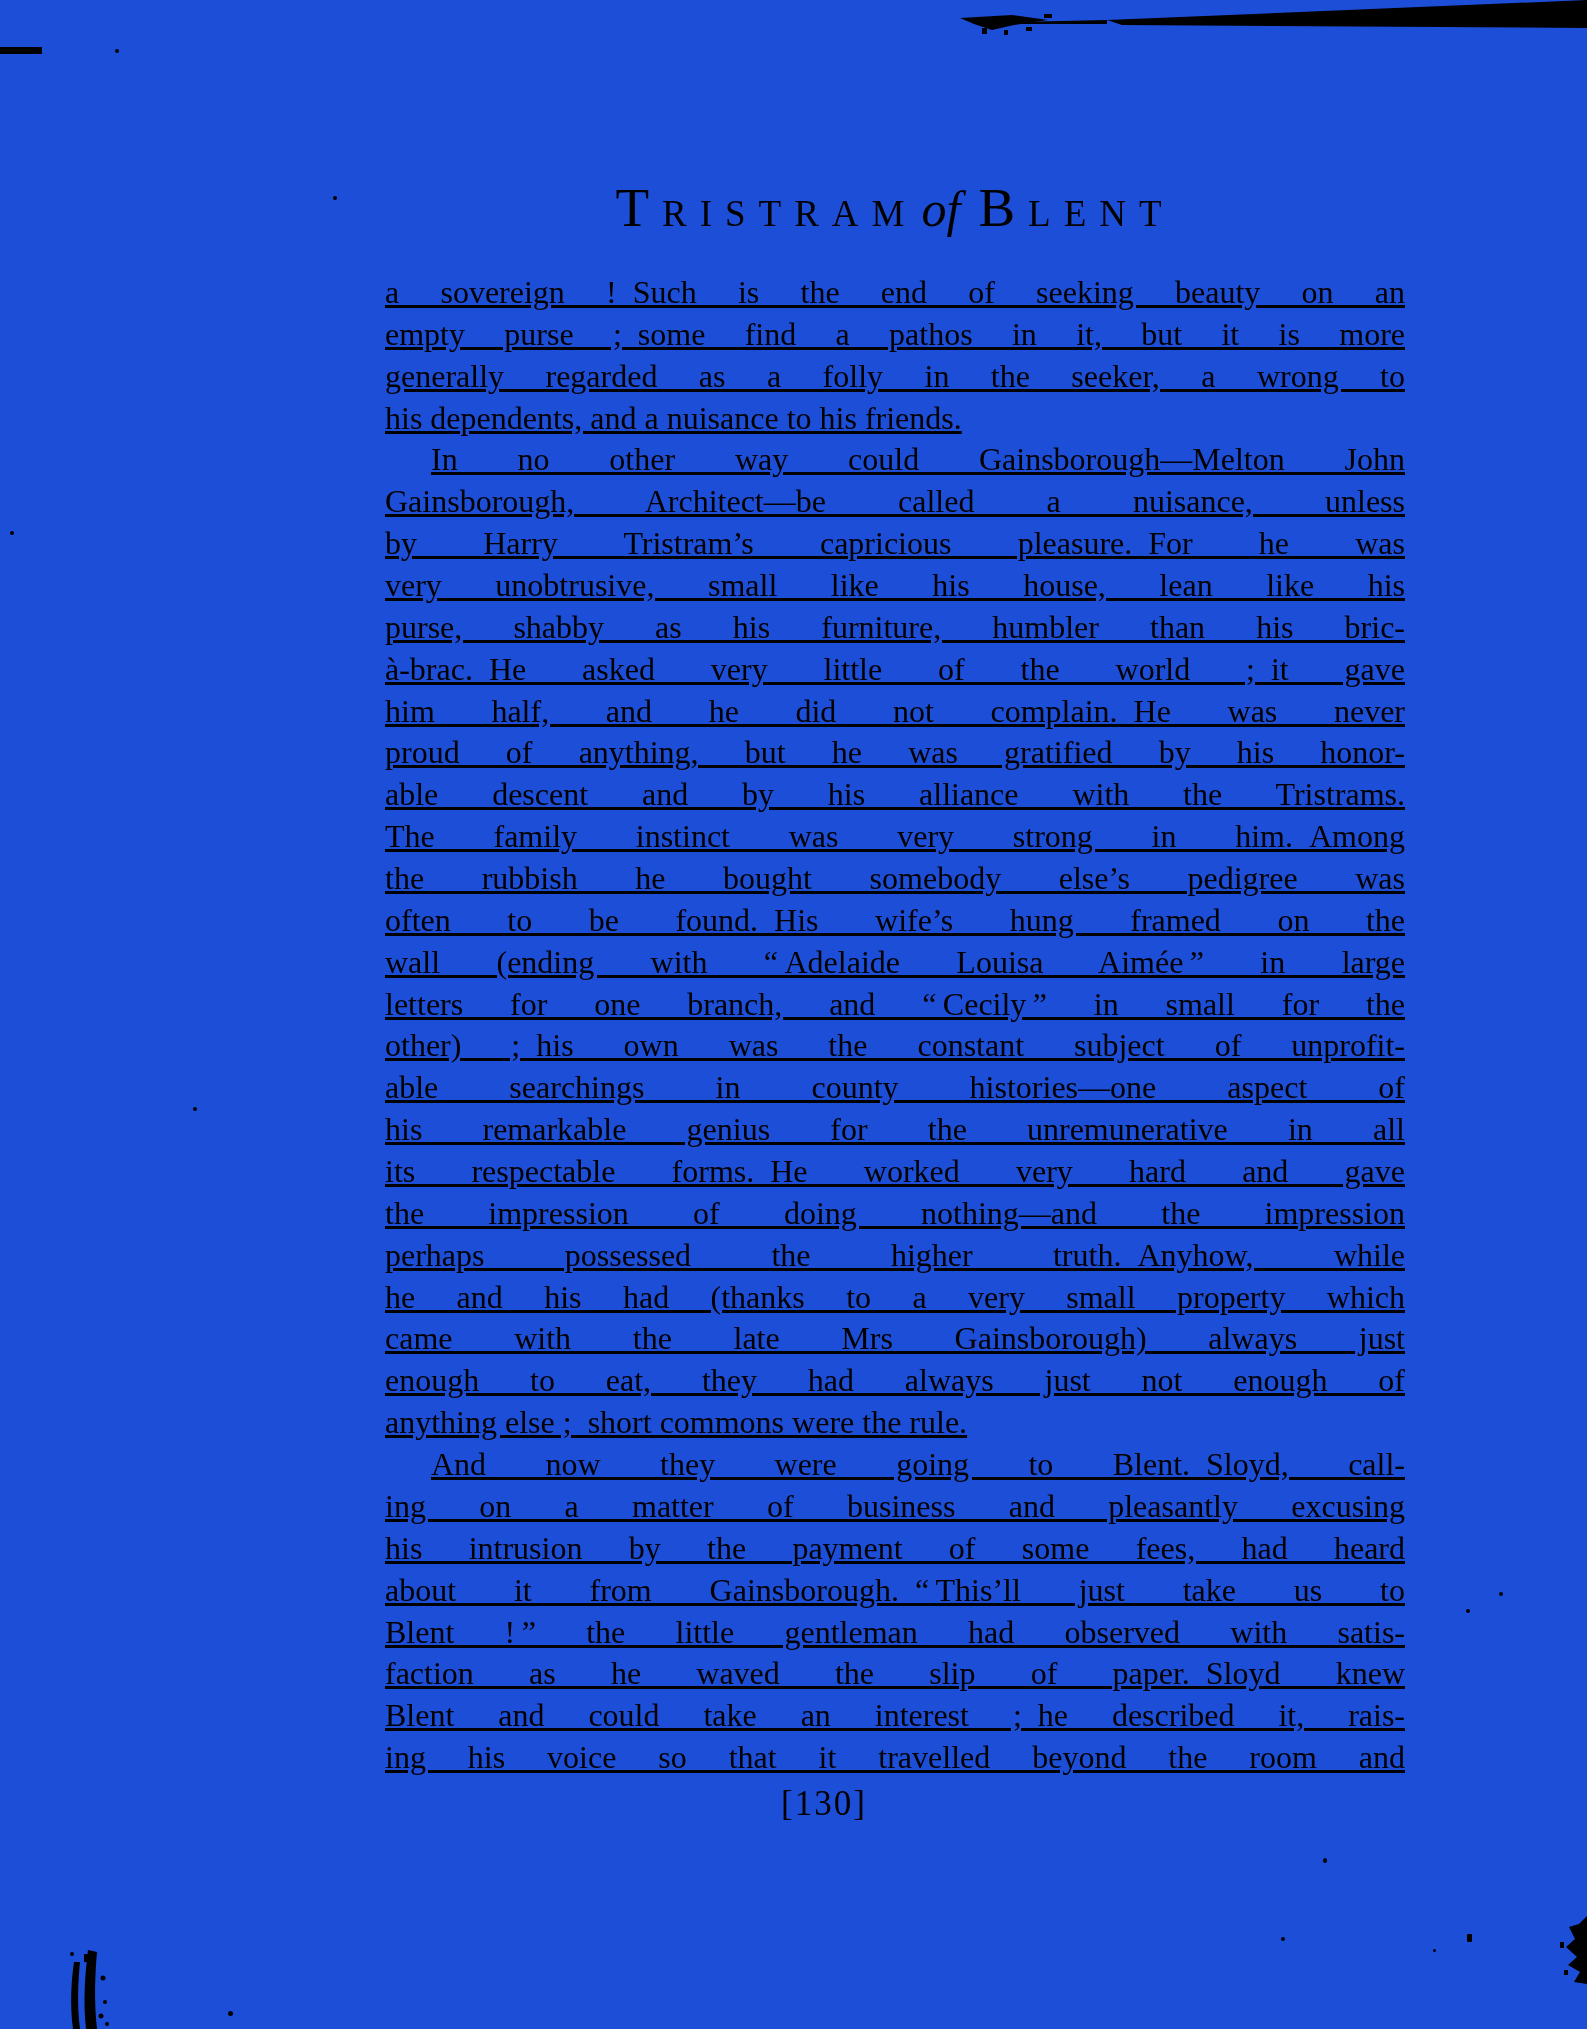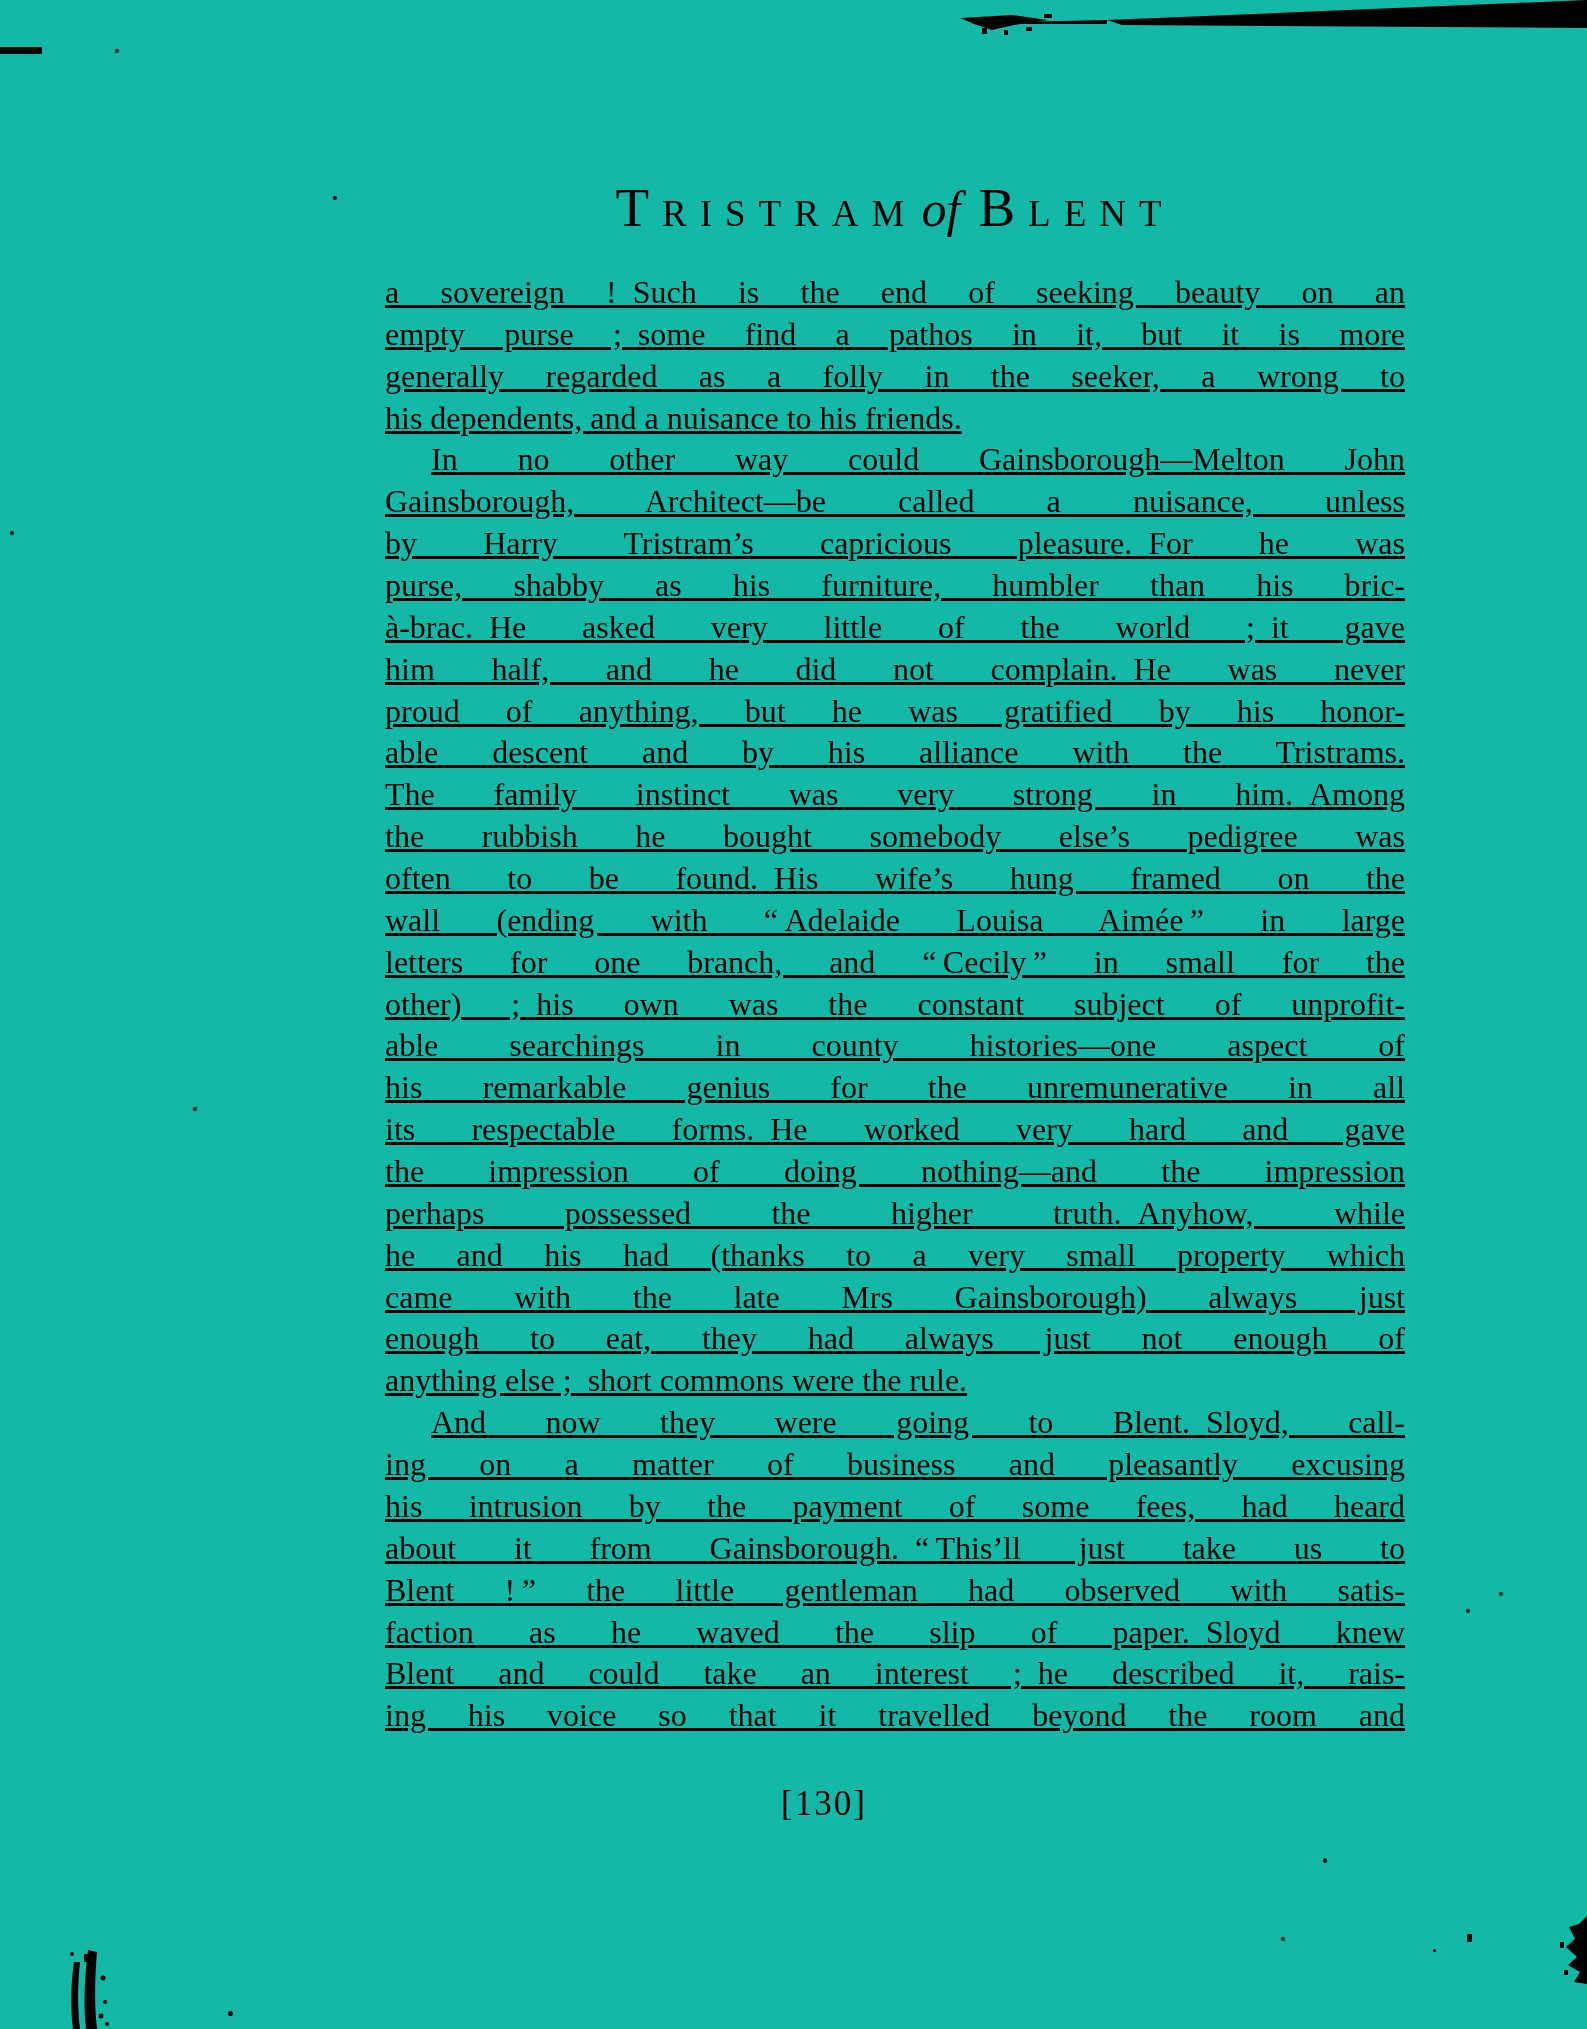--- a/index.html
+++ b/index.html
@@ -1,19 +1,19 @@
 <!DOCTYPE html>
 <html><head>
 <meta charset="utf-8">
 <style>
   html,body{margin:0;padding:0;background:#ffffff;}
   .page{
     position:relative;
     width:1587px;height:2029px;
-    background:#14b8a6;color:#000;
+    background:#1d4ed8;color:#000;
     font-family:"Liberation Serif","DejaVu Serif",serif;
     overflow:hidden;
   }
 
   
   .running-head{
     position:absolute;left:385px;top:180px;width:1020px;
     text-align:center;white-space:nowrap;
   }
   .rh-word{letter-spacing:13px;}
@@ -53,20 +53,21 @@
   </div>
 
   <div class="body-text">
       <div class="line">a sovereign ! Such is the end of seeking beauty on an</div>
       <div class="line">empty purse ; some find a pathos in it, but it is more</div>
       <div class="line">generally regarded as a folly in the seeker, a wrong to</div>
       <div class="line no-just">his dependents, and a nuisance to his friends.</div>
       <div class="line indent">In no other way could Gainsborough—Melton John</div>
       <div class="line">Gainsborough, Architect—be called a nuisance, unless</div>
       <div class="line">by Harry Tristram’s capricious pleasure. For he was</div>
+      <div class="line">very unobtrusive, small like his house, lean like his</div>
       <div class="line">purse, shabby as his furniture, humbler than his bric-</div>
       <div class="line">à-brac. He asked very little of the world ; it gave</div>
       <div class="line">him half, and he did not complain. He was never</div>
       <div class="line">proud of anything, but he was gratified by his honor-</div>
       <div class="line">able descent and by his alliance with the Tristrams.</div>
       <div class="line">The family instinct was very strong in him. Among</div>
       <div class="line">the rubbish he bought somebody else’s pedigree was</div>
       <div class="line">often to be found. His wife’s hung framed on the</div>
       <div class="line">wall (ending with “ Adelaide Louisa Aimée ” in large</div>
       <div class="line">letters for one branch, and “ Cecily ” in small for the</div>

